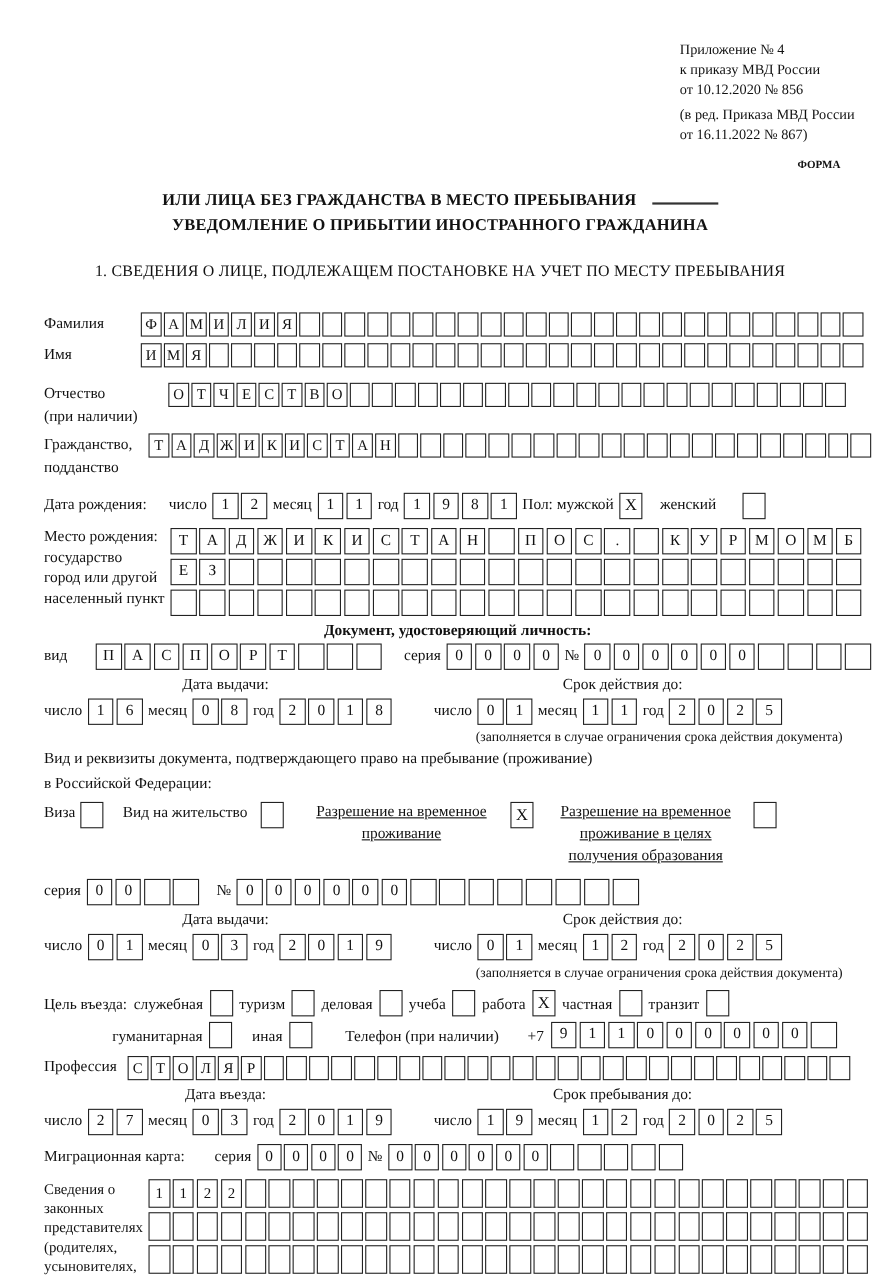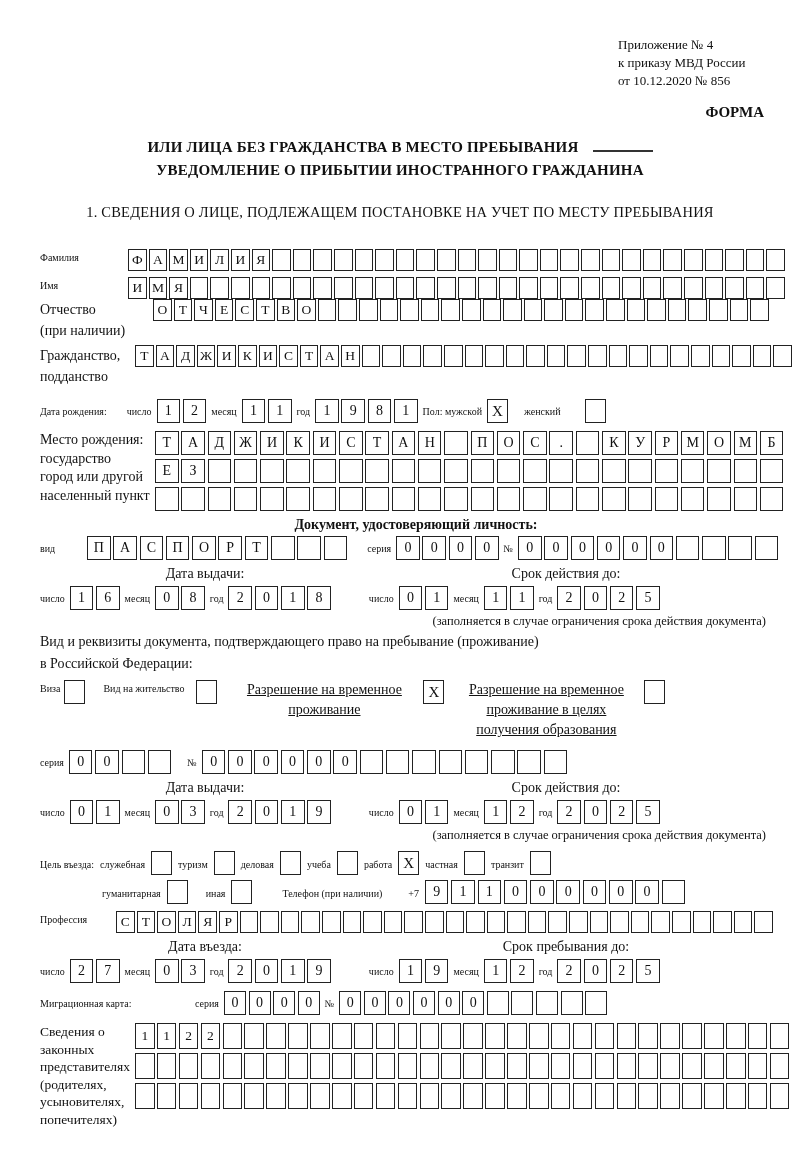--- a/index.html
+++ b/index.html
@@ -3,28 +3,28 @@
 <meta charset="utf-8">
 <style>
   * { margin:0; padding:0; box-sizing:border-box; }
   body { background:#e8e8e8; }
   .page {
     width:800px; height:1163px; margin:0 auto; background:#ffffff;
     font-family:"Liberation Serif", serif; color:#111; overflow:hidden; position:relative;
   }
   .annex { margin:36px 0 0 618px; font-size:13px; line-height:18px; }
   .annex .amend { margin-top:5px; }
-  .forma { margin-top:14px; padding-right:36px; text-align:right; font-weight:bold; font-size:15px; }
+  .forma { margin-top:14px; padding-right:36px; text-align:right; font-weight:bold; font-size:10px; }
   .title { margin-top:15px; text-align:center; font-weight:bold; font-size:15px; line-height:23px; letter-spacing:.2px; }
   .title-underline { display:inline-block; width:60px; border-bottom:2px solid #333; height:14px; margin-left:14px; }
   .section1 { margin-top:22px; text-align:center; font-weight:normal; font-size:14.5px; letter-spacing:.2px; }
   .content { padding:28px 8px 0 40px; font-size:14px; }
 
   .frow { display:flex; align-items:flex-start; }
-  .lbl { font-size:10px; padding-top:3px; flex:0 0 auto; }
+  .lbl { font-size:14px; padding-top:3px; flex:0 0 auto; }
   .lbl2 { font-size:14px; line-height:21px; flex:0 0 auto; }
 
   .cells { display:flex; flex:0 0 auto; }
   .cell {
     display:inline-flex; align-items:center; justify-content:center;
     border:1.3px solid #222; background:#fff; flex:0 0 auto;
     font-size:13.5px; font-family:"Liberation Serif", serif;
   }
   .c-sm { gap:2px; }   .c-sm .cell { width:18.6px; height:22px; }
   .c-md { gap:2.8px; } .c-md .cell { width:23.5px; height:24px; font-size:14px; }
@@ -55,20 +55,24 @@
 </style>
 </head>
 <body>
 
 <div class="page">
 
   <div class="annex">
     <div>Приложение № 4</div>
     <div>к приказу МВД России</div>
     <div>от 10.12.2020 № 856</div>
+    <div class="amend">
+      <div>(в ред. Приказа МВД России</div>
+      <div>от 16.11.2022 № 867)</div>
+    </div>
   </div>
 
   <div class="forma">ФОРМА</div>
 
   <div class="title">
     <div><span>ИЛИ ЛИЦА БЕЗ ГРАЖДАНСТВА В МЕСТО ПРЕБЫВАНИЯ</span><span class="title-underline"></span></div>
     <div>УВЕДОМЛЕНИЕ О ПРИБЫТИИ ИНОСТРАННОГО ГРАЖДАНИНА</div>
   </div>
 
   <div class="section1">1. СВЕДЕНИЯ О ЛИЦЕ, ПОДЛЕЖАЩЕМ ПОСТАНОВКЕ НА УЧЕТ ПО МЕСТУ ПРЕБЫВАНИЯ</div>
@@ -144,21 +148,21 @@
           <span class="cell"></span>
           <span class="cell"></span>
           <span class="cell"></span>
           <span class="cell"></span>
           <span class="cell"></span>
           <span class="cell"></span>
           <span class="cell"></span>
         </span>
     </div>
 
-    <div class="frow" style="margin-top:0">
+    <div class="frow" style="margin-top:14px">
       <span class="lbl2" style="width:113px">
         <span>Отчество</span><br>
         <span>(при наличии)</span>
       </span>
       <span class="cells c-sm">
           <span class="cell">О</span>
           <span class="cell">Т</span>
           <span class="cell">Ч</span>
           <span class="cell">Е</span>
           <span class="cell">С</span>

